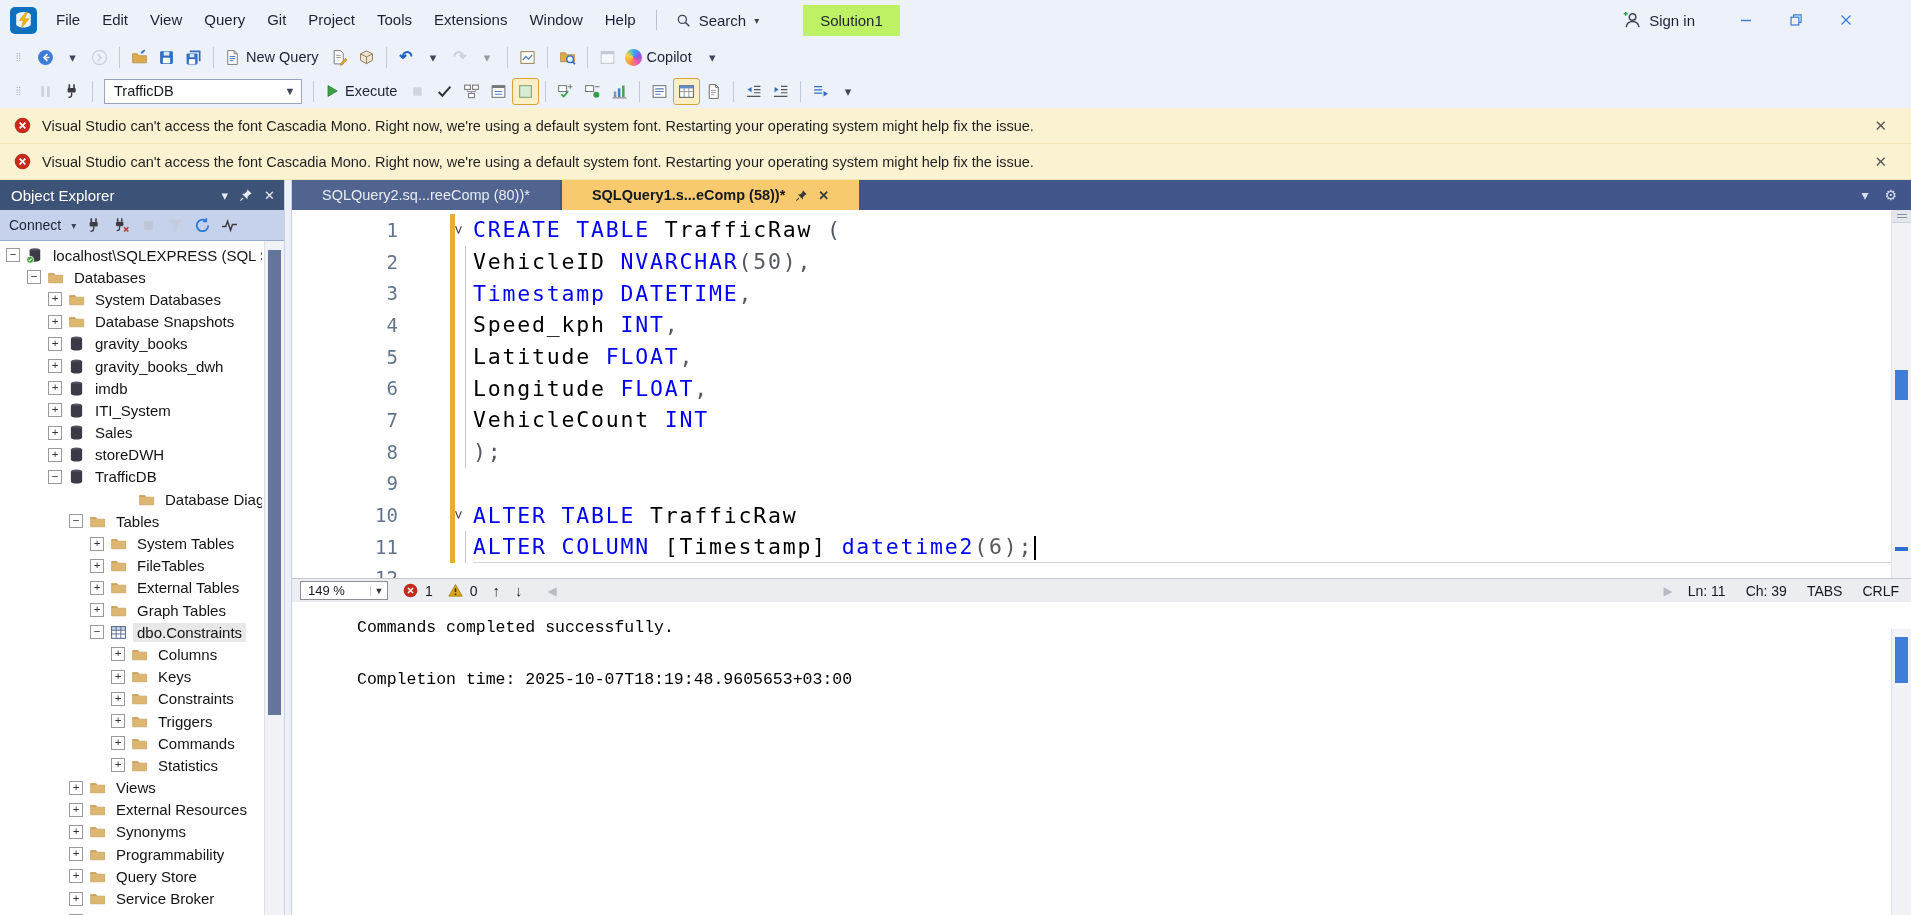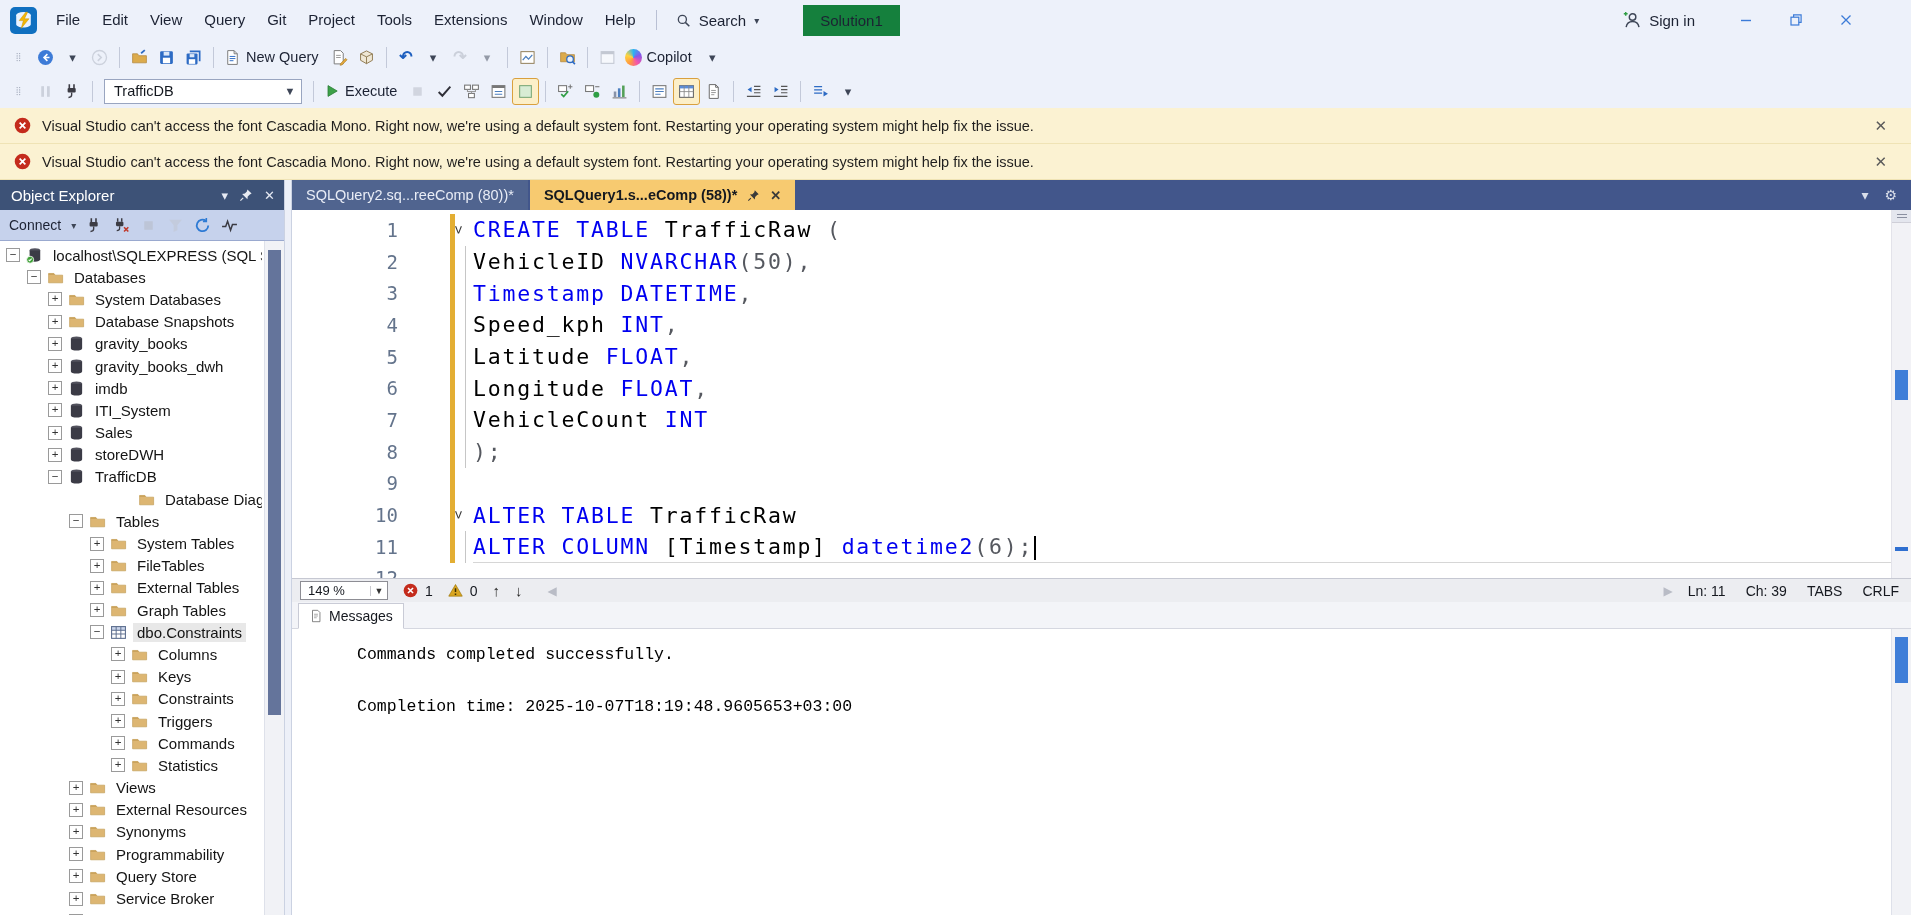--- a/index.html
+++ b/index.html
@@ -7,21 +7,21 @@
   #app{position:relative;width:1911px;height:915px;background:#EDF1FA;font-family:"Liberation Sans",sans-serif;color:#1a1a1a;overflow:hidden;}
 
   
   .titlebar{height:40px;display:flex;align-items:center;padding-left:8px;background:#EDF1FA;}
   .logo{width:27px;height:27px;margin:0 8px 0 2px;flex:none;}
   .menubar{display:flex;align-items:center;}
   .menu-item{padding:0 11px;line-height:40px;font-size:15px;color:#1c2233;cursor:default;}
   .tsep{width:1px;height:20px;background:#B9C0D4;margin:0 9px;flex:none;}
   .searchbox{display:flex;align-items:center;gap:8px;padding:0 10px;font-size:15px;color:#1c2233;}
   .searchbox .ca{font-size:10px;color:#3E4657;}
-  .solution-chip{margin-left:34px;background:#15803d;padding:7px 17px;font-size:15px;color:#1c2233;}
+  .solution-chip{margin-left:34px;background:#bef264;padding:7px 17px;font-size:15px;color:#1c2233;}
   .tb-spacer{flex:1;}
   .signin{display:flex;align-items:center;gap:8px;font-size:15px;color:#1c2233;margin-right:26px;}
   .winbtns{display:flex;margin-right:40px;}
   .winbtn{width:50px;height:40px;display:flex;align-items:center;justify-content:center;}
 
   
   .toolbar{height:34px;display:flex;align-items:center;padding-left:5px;background:#EDF1FA;}
   .tbi{height:27px;min-width:27px;display:flex;align-items:center;justify-content:center;gap:5px;padding:0 3px;border-radius:3px;border:1px solid transparent;}
   .tbi.dis{opacity:.5;}
   .tbi.hl{background:#FCEFC8;border-color:#D9A03E;}
@@ -58,21 +58,21 @@
   .tlabel{font-size:15px;color:#141414;padding:1px 4px;}
   .trow.sel .tlabel{background:#E8E8E8;}
   .oe-scroll{position:absolute;right:0;top:61px;bottom:0;width:20px;background:#F1F2F6;border-left:1px solid #DEE1EA;}
   .oe-thumb{position:absolute;left:3px;right:3px;top:9px;height:465px;background:#64749B;}
 
   .splitter{width:8px;flex:none;background:#EDF0F8;border-left:1px solid #CBD2E2;border-right:1px solid #CBD2E2;}
 
   
   .edcol{flex:1;display:flex;flex-direction:column;min-width:0;}
   .tabstrip{height:30px;background:#42568B;display:flex;align-items:stretch;flex:none;}
-  .tab{display:flex;align-items:center;padding:0 14px;font-size:14.5px;gap:10px;white-space:nowrap;}
+  .tab{display:flex;align-items:center;padding:0 30px;font-size:14.5px;gap:10px;white-space:nowrap;}
   .tab.inactive{background:#50648F;color:#E9EDF6;margin-right:2px;}
   .tab.active{background:#F7CA70;color:#14181F;font-weight:bold;}
   .tab .tic{display:flex;align-items:center;}
   .tab .tx{font-size:13px;font-weight:bold;color:#3a3a3a;}
   .tabstrip-right{margin-left:auto;display:flex;align-items:center;gap:16px;padding-right:14px;}
   .tabstrip-right .txtic{color:#D9DEEA;font-size:14px;}
 
   
   .code{height:368px;flex:none;background:#fff;position:relative;overflow:hidden;padding-top:4px;}
   .cline{height:31.7px;display:flex;align-items:center;position:relative;}
@@ -1066,31 +1066,20 @@
         </div>
         <div class="statR">
           <span>Ln: 11</span>
           <span>Ch: 39</span>
           <span>TABS</span>
           <span>CRLF</span>
         </div>
       </div>
 
       <div class="messages">
-        <div class="msg-tabs">
-          <div class="msg-tab">
-            <span style="display:flex">
-                <svg width="14" height="14" viewBox="0 0 16 16" xmlns="http://www.w3.org/2000/svg">
-                  <path d="M4 1.5h6l2.5 2.5v10.5H4z" fill="#fff" stroke="#666" stroke-width="0.9"></path>
-                  <path d="M5.8 6h4.4M5.8 8h4.4M5.8 10h3" stroke="#888" stroke-width="0.8"></path>
-                </svg>
-              </span>
-            <span>Messages</span>
-          </div>
-        </div>
         <div class="msg-body" id="msgbody"><div class="msgline">Commands completed successfully.</div><div class="msgline">&nbsp;</div><div class="msgline">Completion time: 2025-10-07T18:19:48.9605653+03:00</div></div>
         <div class="msg-scroll">
           <div class="msg-thumb"></div>
         </div>
       </div>
 
     </section>
   </div>
 </div>
 

